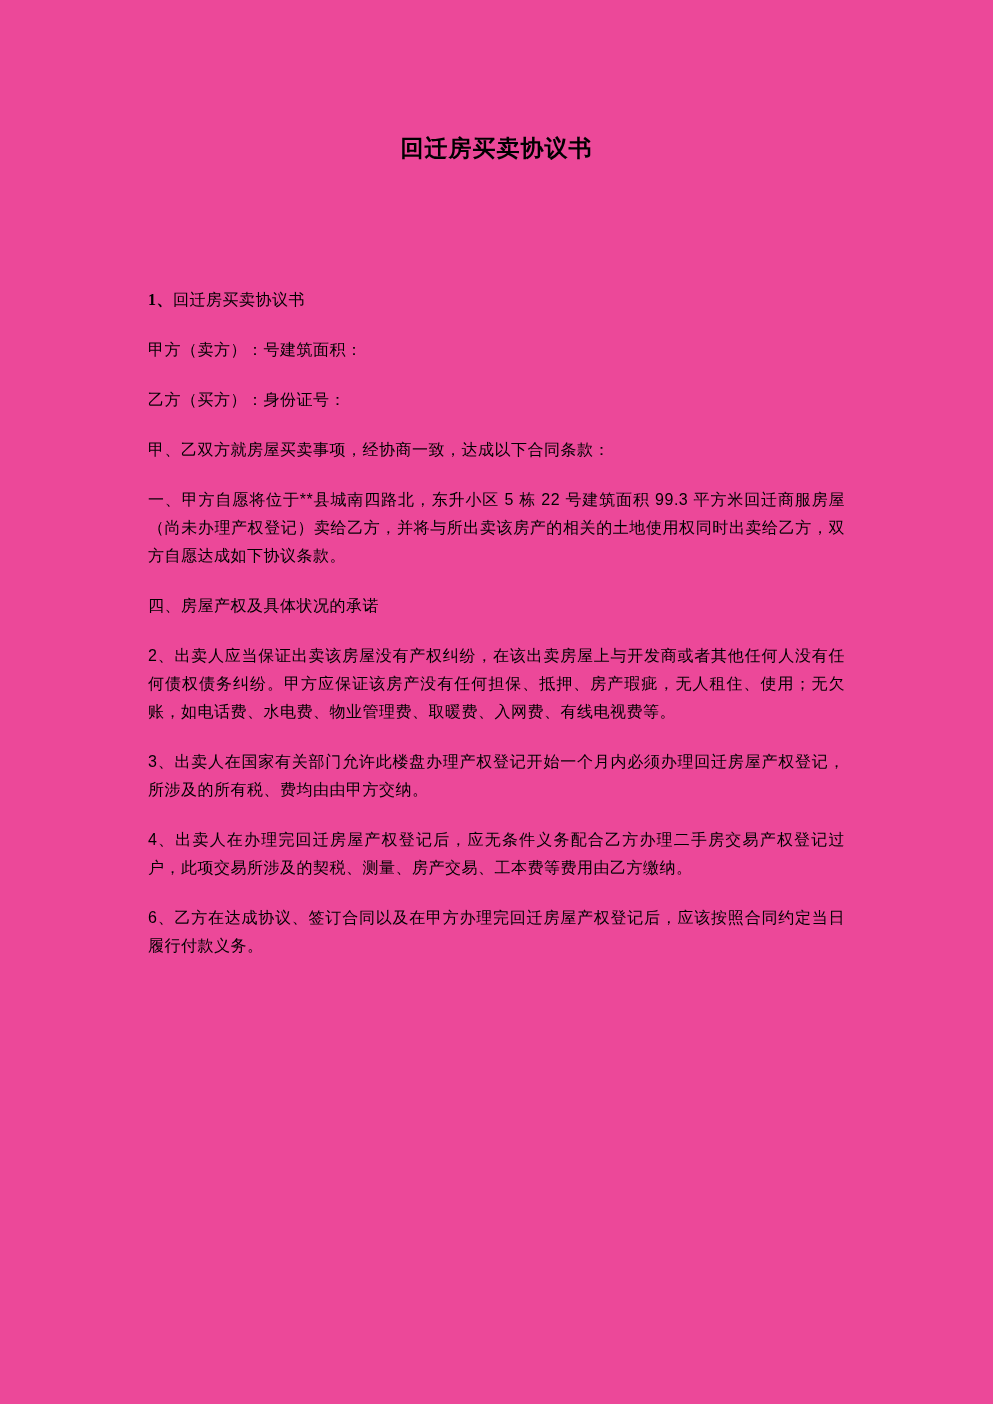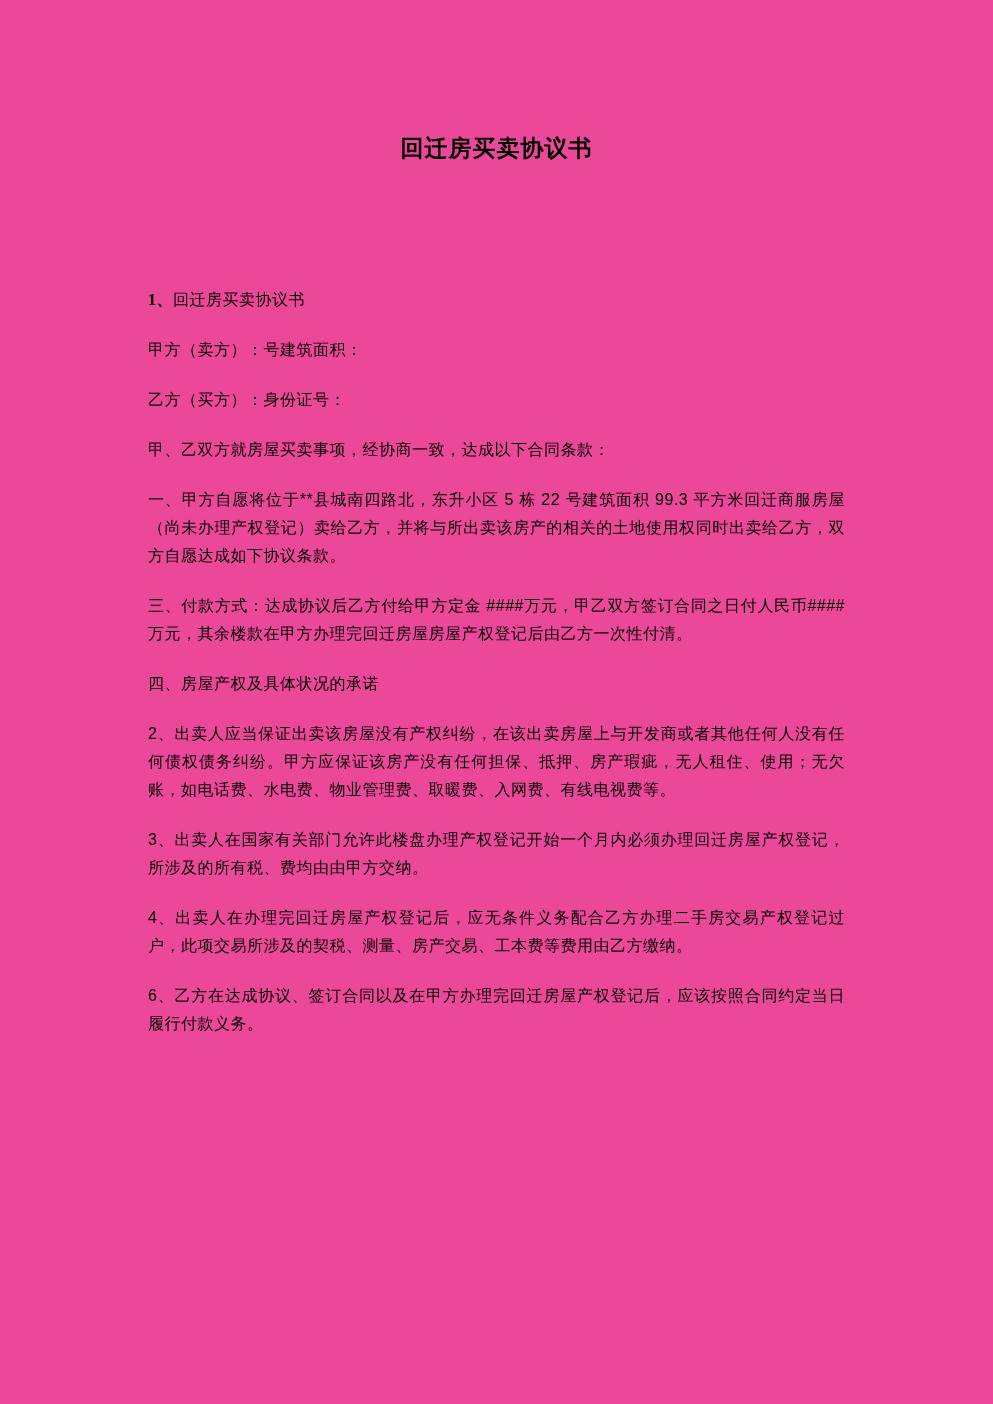--- a/index.html
+++ b/index.html
@@ -48,20 +48,19 @@
 <div class="page">
 
   <h1 class="doc-title">回迁房买卖协议书</h1>
 
   <p class="doc-par"><b class="heading-prefix">1、</b><span>回迁房买卖协议书</span></p>
 
   <p class="doc-par">甲方（卖方）：号建筑面积：</p>
   <p class="doc-par">乙方（买方）：身份证号：</p>
   <p class="doc-par">甲、乙双方就房屋买卖事项，经协商一致，达成以下合同条款：</p>
   <p class="doc-par">一、甲方自愿将位于**县城南四路北，东升小区 5 栋 22 号建筑面积 99.3 平方米回迁商服房屋（尚未办理产权登记）卖给乙方，并将与所出卖该房产的相关的土地使用权同时出卖给乙方，双方自愿达成如下协议条款。</p>
-  <p class="doc-par">三、付款方式：达成协议后乙方付给甲方定金 ####万元，甲乙双方签订合同之日付人民币####万元，其余楼款在甲方办理完回迁房屋房屋产权登记后由乙方一次性付清。</p>
   <p class="doc-par">四、房屋产权及具体状况的承诺</p>
   <p class="doc-par">2、出卖人应当保证出卖该房屋没有产权纠纷，在该出卖房屋上与开发商或者其他任何人没有任何债权债务纠纷。甲方应保证该房产没有任何担保、抵押、房产瑕疵，无人租住、使用；无欠账，如电话费、水电费、物业管理费、取暖费、入网费、有线电视费等。</p>
   <p class="doc-par">3、出卖人在国家有关部门允许此楼盘办理产权登记开始一个月内必须办理回迁房屋产权登记，所涉及的所有税、费均由由甲方交纳。</p>
   <p class="doc-par">4、出卖人在办理完回迁房屋产权登记后，应无条件义务配合乙方办理二手房交易产权登记过户，此项交易所涉及的契税、测量、房产交易、工本费等费用由乙方缴纳。</p>
   <p class="doc-par">6、乙方在达成协议、签订合同以及在甲方办理完回迁房屋产权登记后，应该按照合同约定当日履行付款义务。</p>
 
 </div>
 
 </body></html>

